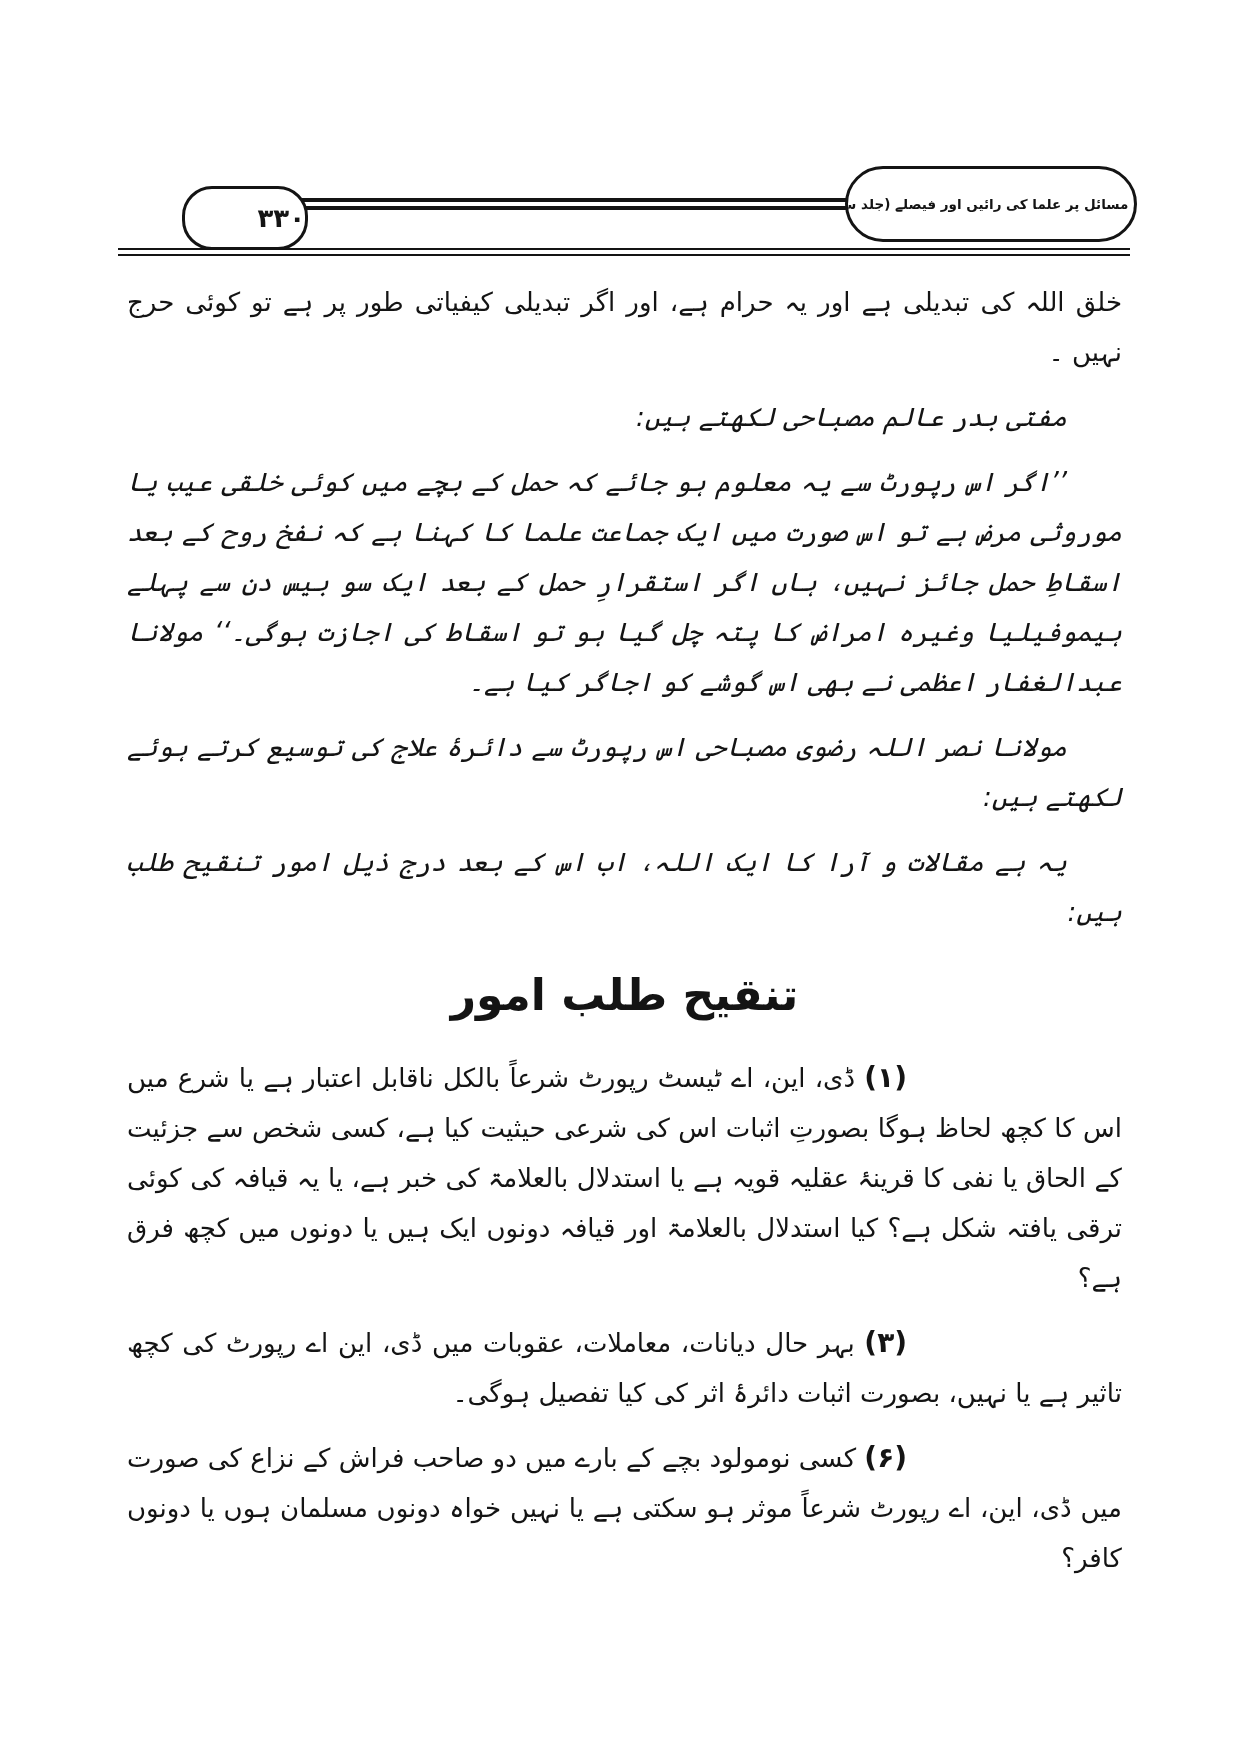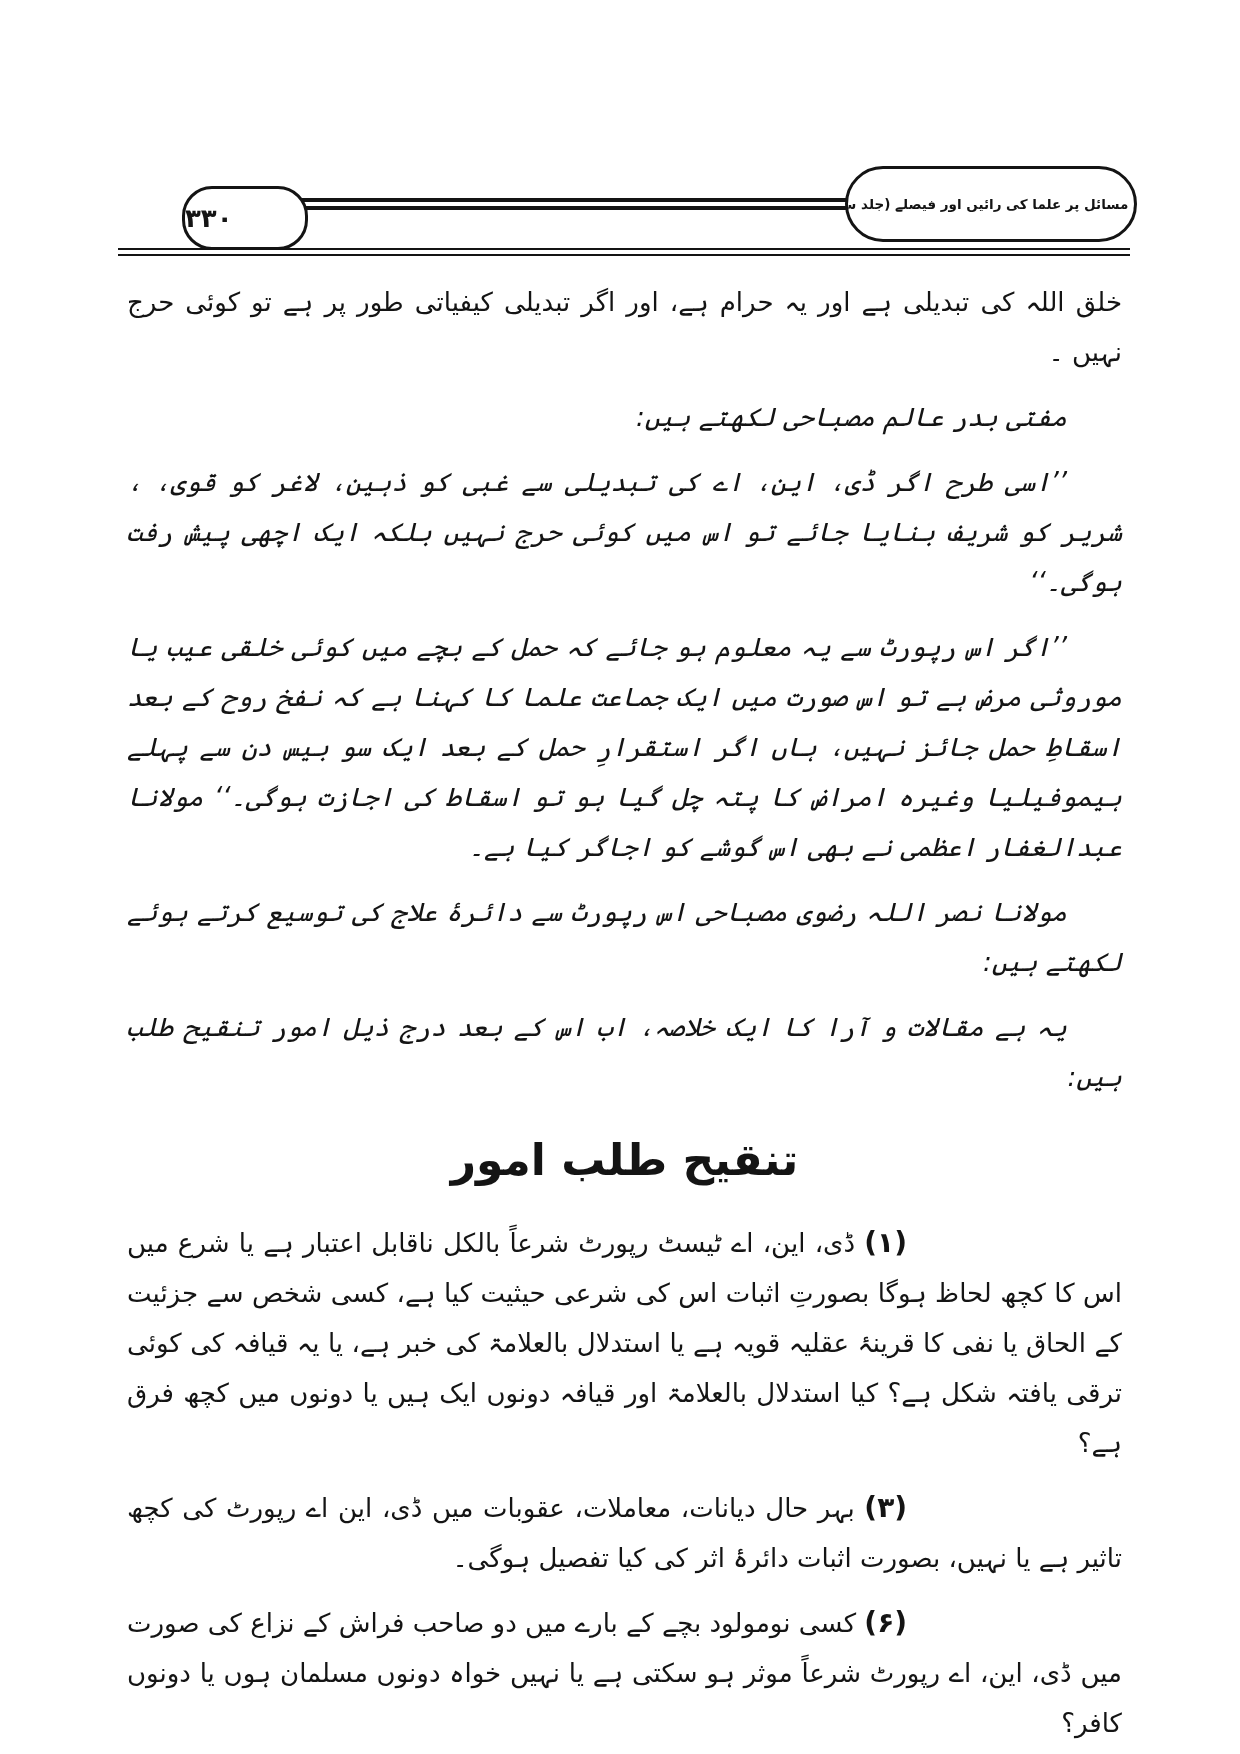--- a/index.html
+++ b/index.html
@@ -14,21 +14,21 @@
   .title-pill{
     position:absolute;right:0;top:0;width:292px;height:76px;
     border:3px solid #141414;border-radius:40px;background:#fff;
     display:flex;align-items:center;justify-content:center;
     font-size:13.5px;font-weight:bold;white-space:nowrap;
     padding:0 12px;box-sizing:border-box;overflow:hidden;z-index:2;
   }
   .pagenum-pill{
     position:absolute;left:70px;top:20px;width:120px;height:58px;
     border:3px solid #141414;border-radius:30px;background:#fff;
-    display:flex;align-items:center;justify-content:flex-end;
+    display:flex;align-items:center;justify-content:flex-start;
     font-size:26px;font-weight:bold;letter-spacing:2px;z-index:2;
   }
   .connector{
     position:absolute;left:188px;right:288px;top:32px;height:12px;
     border-top:4px solid #141414;border-bottom:4px solid #141414;
     box-sizing:border-box;z-index:1;
   }
   .under-rule{
     position:absolute;top:248px;right:110px;left:118px;height:8px;
     border-top:2.5px solid #141414;border-bottom:2.5px solid #141414;
@@ -62,24 +62,23 @@
     <div class="pagenum-pill">
       <span>۳۳۰</span>
     </div>
   </div>
   <div class="under-rule"></div>
 
   <div class="content">
 
     <p class="cont">خلق اللہ کی تبدیلی ہے اور یہ حرام ہے، اور اگر تبدیلی کیفیاتی طور پر ہے تو کوئی حرج نہیں ۔</p>
     <p class="indent">مفتی بدر عالم مصباحی لکھتے ہیں:</p>
-    <p class="indent">’’اسی طرح اگر ڈی، این، اے کی تبدیلی سے غبی کو ذہین، لاغر کو قوی، ، شریر کو شریف بنایا جائے تو اس میں کوئی حرج نہیں بلکہ ایک اچھی پیش رفت ہوگی۔‘‘</p>
     <p class="indent">’’اگر اس رپورٹ سے یہ معلوم ہو جائے کہ حمل کے بچے میں کوئی خلقی عیب یا موروثی مرض ہے تو اس صورت میں ایک جماعت علما کا کہنا ہے کہ نفخ روح کے بعد اسقاطِ حمل جائز نہیں، ہاں اگر استقرارِ حمل کے بعد ایک سو بیس دن سے پہلے ہیموفیلیا وغیرہ امراض کا پتہ چل گیا ہو تو اسقاط کی اجازت ہوگی۔‘‘ مولانا عبدالغفار اعظمی نے بھی اس گوشے کو اجاگر کیا ہے۔</p>
     <p class="indent">مولانا نصر اللہ رضوی مصباحی اس رپورٹ سے دائرۂ علاج کی توسیع کرتے ہوئے لکھتے ہیں:</p>
-    <p class="indent">یہ ہے مقالات و آرا کا ایک خلاصہ، اب اس کے بعد درج ذیل امور تنقیح طلب ہیں:</p>
+    <p class="indent">یہ ہے مقالات و آرا کا ایک اللہ، اب اس کے بعد درج ذیل امور تنقیح طلب ہیں:</p>
 
     <div class="section-heading">تنقیح طلب امور</div>
 
     <p class="qitem"><span class="qnum">(۱)</span> <span>ڈی، این، اے ٹیسٹ رپورٹ شرعاً بالکل ناقابل اعتبار ہے یا شرع میں اس کا کچھ لحاظ ہوگا بصورتِ اثبات اس کی شرعی حیثیت کیا ہے، کسی شخص سے جزئیت کے الحاق یا نفی کا قرینۂ عقلیہ قویہ ہے یا استدلال بالعلامۃ کی خبر ہے، یا یہ قیافہ کی کوئی ترقی یافتہ شکل ہے؟ کیا استدلال بالعلامۃ اور قیافہ دونوں ایک ہیں یا دونوں میں کچھ فرق ہے؟</span></p>
     <p class="qitem"><span class="qnum">(۳)</span> <span>بہر حال دیانات، معاملات، عقوبات میں ڈی، این اے رپورٹ کی کچھ تاثیر ہے یا نہیں، بصورت اثبات دائرۂ اثر کی کیا تفصیل ہوگی۔</span></p>
     <p class="qitem"><span class="qnum">(۶)</span> <span>کسی نومولود بچے کے بارے میں دو صاحب فراش کے نزاع کی صورت میں ڈی، این، اے رپورٹ شرعاً موثر ہو سکتی ہے یا نہیں خواہ دونوں مسلمان ہوں یا دونوں کافر؟</span></p>
 
   </div>
 </div>
 

